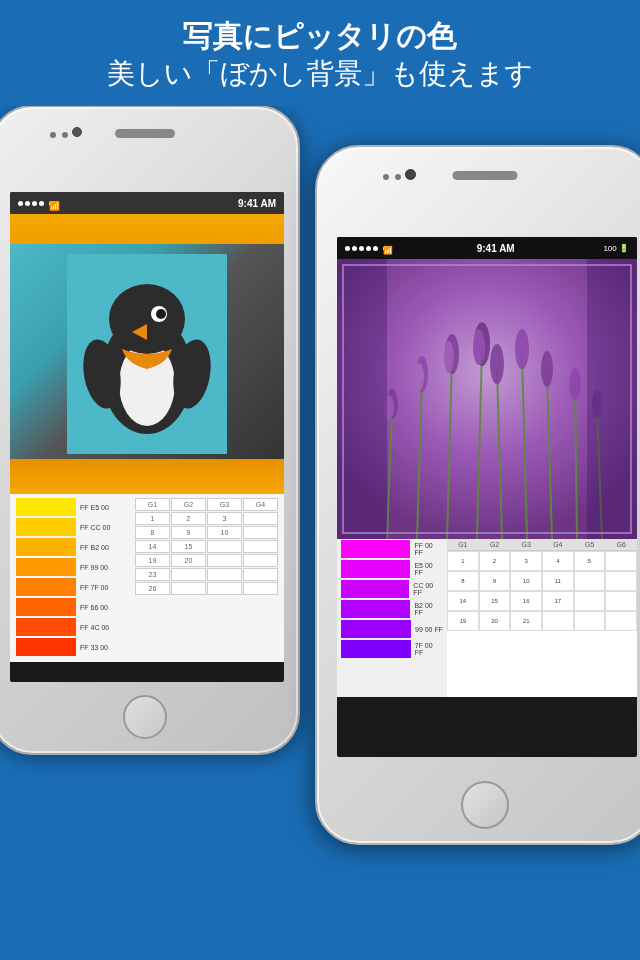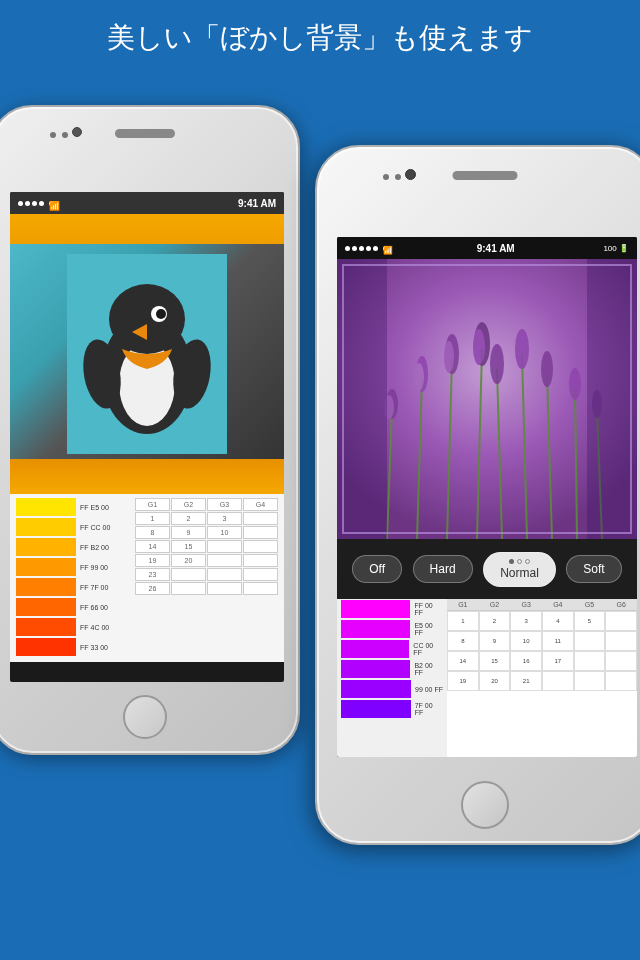--- a/index.html
+++ b/index.html
@@ -393,20 +393,21 @@
       height: 20px;
       display: flex;
       align-items: center;
       justify-content: center;
     }
   </style>
 </head>
 <body>
 
 <div class="header">
+  <div class="header-title">写真にピッタリの色</div>
   <div class="header-subtitle">美しい「ぼかし背景」も使えます</div>
 </div>
 
 <div class="phones-area">
 
   <div class="phone-left">
     <div class="phone-shell-left">
       <div class="phone-left-camera"></div>
       <div class="phone-left-speaker"></div>
       <div class="phone-left-dots">
@@ -605,33 +606,20 @@
 
               <ellipse cx="260" cy="145" rx="5" ry="14" fill="#7d3c98"></ellipse>
             </g>
 
             <rect x="0" y="0" width="50" height="280" fill="rgba(60,20,100,0.35)"></rect>
             <rect x="250" y="0" width="50" height="280" fill="rgba(60,20,100,0.35)"></rect>
           </svg>
           <div class="selection-border"></div>
         </div>
 
-        <div class="blur-buttons">
-          <button class="blur-btn">Off</button>
-          <button class="blur-btn">Hard</button>
-          <button class="blur-btn active">
-            <div class="blur-btn-dots">
-              <span class="dot-filled"></span>
-              <span class="dot-empty"></span>
-              <span class="dot-empty"></span>
-            </div>
-            Normal
-          </button>
-          <button class="blur-btn">Soft</button>
-        </div>
 
         <div class="palette-right">
           <div class="palette-right-colors" id="right-color-blocks">
               <div class="pr-color-row">
                 <div style="width:70px;height:18px;background:#FF00FF;margin-right:4px;"></div>
                 <span style="font-size:7px;">FF 00 FF</span>
               </div>
               <div class="pr-color-row">
                 <div style="width:70px;height:18px;background:#E500FF;margin-right:4px;"></div>
                 <span style="font-size:7px;">E5 00 FF</span>

